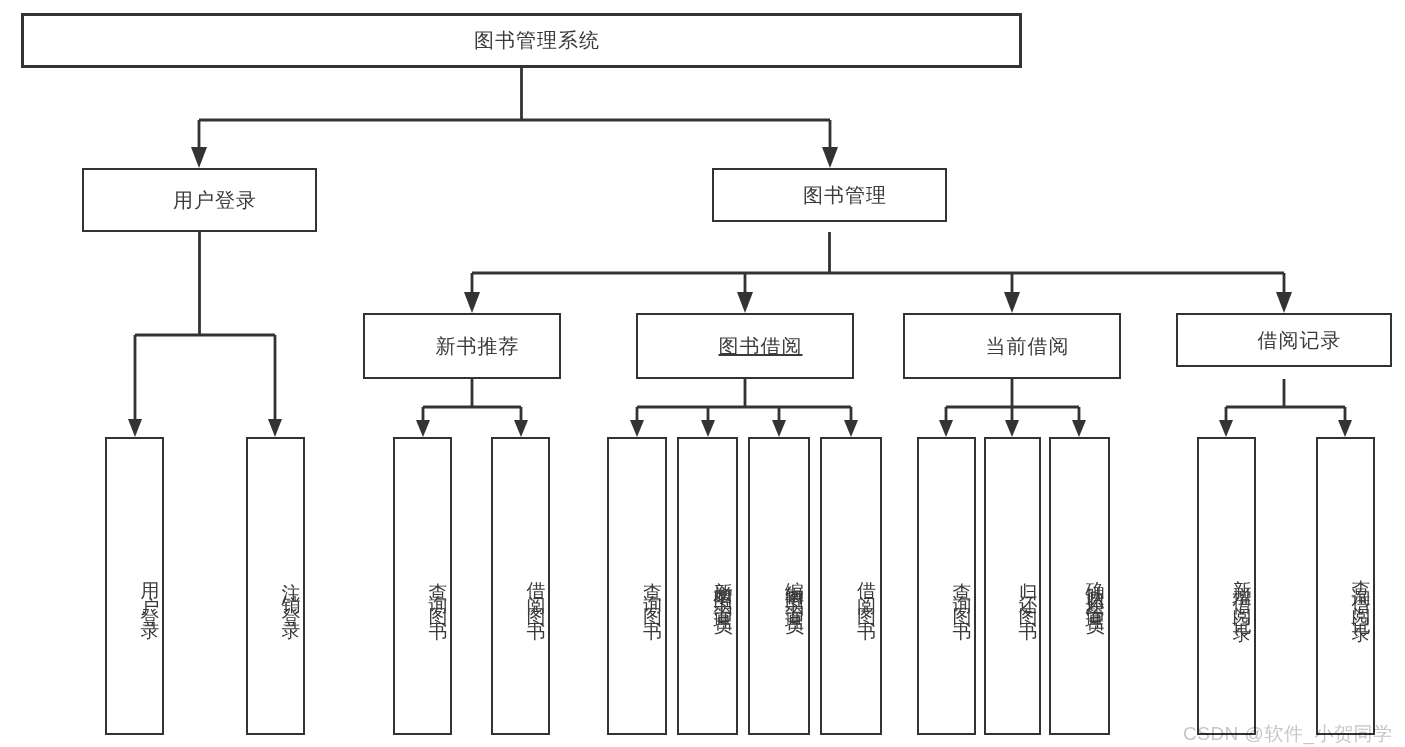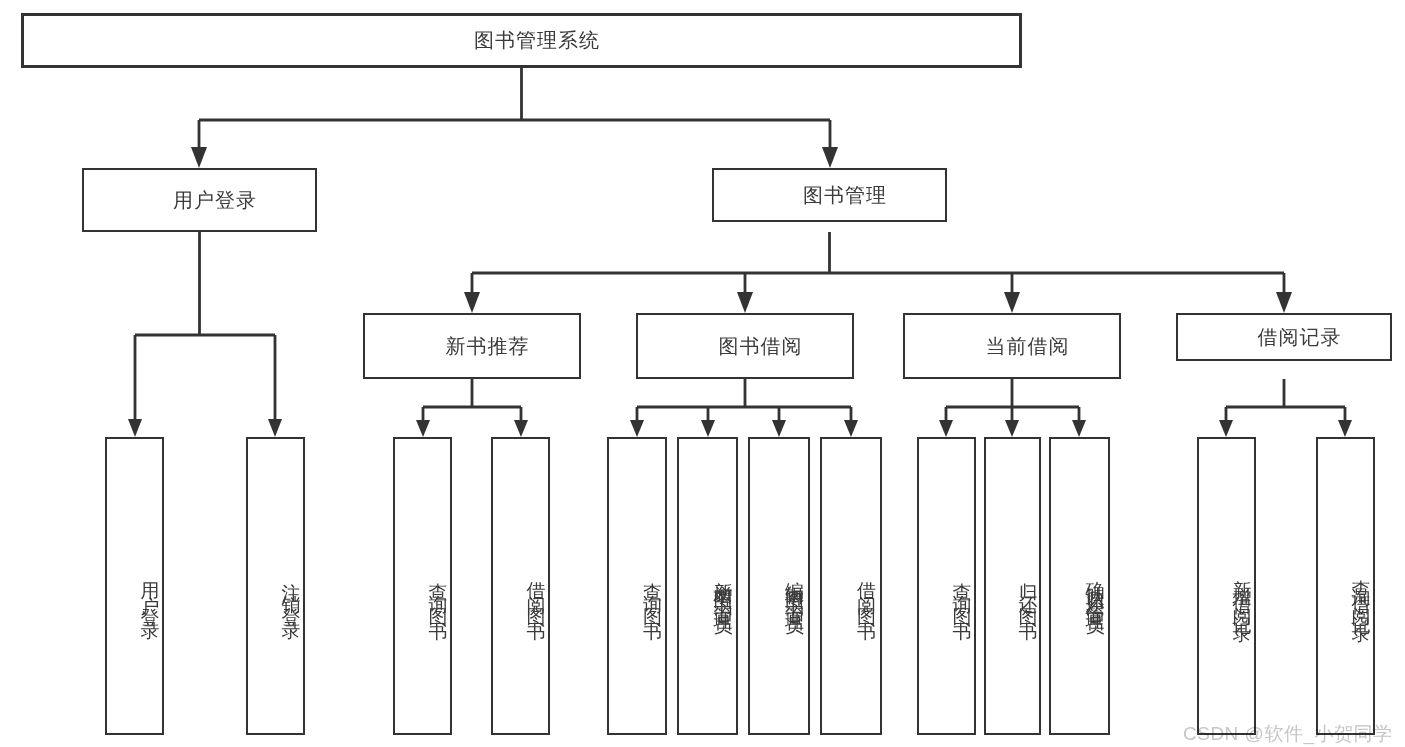--- a/index.html
+++ b/index.html
@@ -45,24 +45,24 @@
     justify-content:center;
     color:var(--text);
     font-size:20px;
     letter-spacing:1px;
     z-index:2;
     padding-left:31px;
   }
   .n-root{left:21px;top:13px;width:1001px;height:55px;border-width:3px;}
   .n-user-login{left:82px;top:168px;width:235px;height:64px;}
   .n-book-mgmt{left:712px;top:168px;width:235px;height:54px;}
-  .n-new-book{left:363px;top:313px;width:218px;height:66px;}
-  .n-book-borrow{left:636px;top:313px;width:218px;height:66px;}
+  .n-new-book{left:363px;top:313px;width:198px;height:66px;}
+  .n-book-borrow{left:636px;top:313px;width:218px;height:66px;text-decoration:underline;}
   .n-current-borrow{left:903px;top:313px;width:218px;height:66px;}
-  .n-borrow-records{left:1176px;top:313px;width:216px;height:48px;}
+  .n-borrow-records{left:1176px;top:313px;width:216px;height:54px;}
   .leaf{
     top:437px;
     height:298px;
     width:59px;
     font-size:19px;
     letter-spacing:0;
   }
   .v-label{
     writing-mode:vertical-rl;
     text-orientation:mixed;

